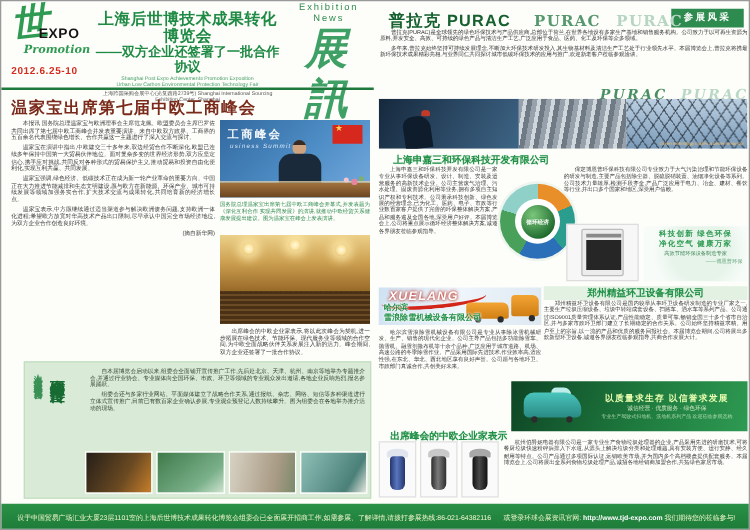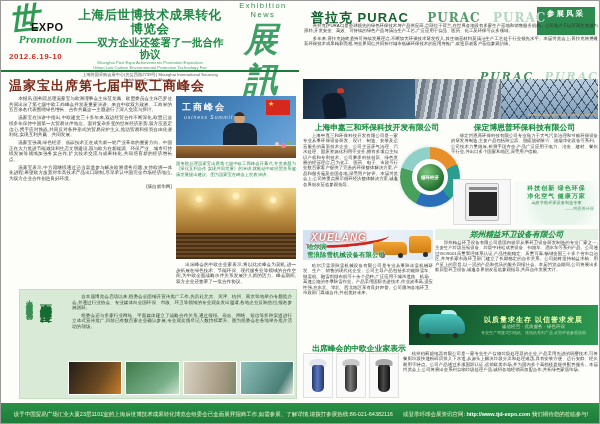--- a/index.html
+++ b/index.html
@@ -51,21 +51,21 @@
   .pphoto{flex:1;border:1px solid #fff;}
   .pp1{background:linear-gradient(120deg,#241e18,#6b4a22 60%,#c87f2a);}
   .pp2{background:linear-gradient(140deg,#3f7a4a,#7ab08a 70%,#cfe3cf);}
   .pp3{background:linear-gradient(100deg,#d8d2c4,#a89a84 70%,#7a8a6a);}
   .pp4{background:linear-gradient(120deg,#8fc0b8,#4a8078 75%,#e8e8e0);}
   
   #footer{left:0;top:402px;width:600px;height:22px;background:linear-gradient(#2a9147,#1c7a38);display:flex;align-items:center;justify-content:center;gap:10px;padding:0 10px;}
   #footer span{font-size:5.5px;color:#f2f7cf;}
   #footer .url{color:#ffffff;font-weight:700;}
   
-  #corner-label{left:536px;top:6px;width:58px;height:28px;background:#2e8b4f;color:#fff;font-size:7.5px;font-weight:700;letter-spacing:2px;text-align:center;line-height:13px;}
+  #corner-label{left:536px;top:6px;width:58px;height:15px;background:#2e8b4f;color:#fff;font-size:7.5px;font-weight:700;letter-spacing:2px;text-align:center;line-height:13px;}
   #purac-head{left:310px;top:7px;white-space:nowrap;text-align:right;}
   #ph-main{font-size:13px;font-weight:900;color:#14602e;letter-spacing:1px;}
   .ph-echo1{font-family:"DejaVu Serif",serif;font-size:12px;font-weight:900;color:#57996e;margin-left:14px;letter-spacing:1px;}
   .ph-echo2{font-family:"DejaVu Serif",serif;font-size:12px;font-weight:900;color:#b7d6c2;margin-left:8px;letter-spacing:1px;}
   #r-intro{left:303px;top:22px;width:294px;font-size:4.4px;line-height:5.3px;color:#333;}
   #watermark{left:448px;top:65px;width:150px;text-align:right;white-space:nowrap;}
   .wm1{font-family:"DejaVu Serif",serif;font-size:11px;font-weight:900;font-style:italic;color:#4a8f64;letter-spacing:2px;}
   .wm2{font-family:"DejaVu Serif",serif;font-size:11px;font-weight:900;font-style:italic;color:#b9d8c4;letter-spacing:2px;margin-left:6px;}
   #banner{left:302px;top:78px;width:295px;height:40px;display:flex;overflow:hidden;}
   #bn-worker{width:38%;background:linear-gradient(120deg,#16293d,#2c4a66 55%,#3e6585);position:relative;}
@@ -84,21 +84,21 @@
   #donut-hole{width:36px;height:36px;border-radius:50%;background:#fff;display:flex;align-items:center;justify-content:center;}
   #donut-core{width:27px;height:27px;border-radius:50%;background:radial-gradient(circle at 35% 30%,#7cc77c,#1e6b2e 75%);color:#fff;font-size:4.5px;font-weight:700;display:flex;align-items:center;justify-content:center;text-align:center;}
   #appliance{left:452px;top:178px;width:58px;height:46px;background:#f7f7f7;border:1px solid #ddd;display:flex;align-items:center;justify-content:center;}
   #app-machine{width:34px;height:38px;background:#ececec;border:1px solid #bbb;border-radius:2px;position:relative;}
   #app-panel{position:absolute;left:3px;top:8px;width:28px;height:24px;background:#262626;}
   #app-strip{position:absolute;left:3px;top:3px;width:28px;height:3px;background:#8a8a8a;}
   #slogan-box{left:514px;top:180px;width:83px;height:44px;background:radial-gradient(circle at 55% 45%,#e6f4ea 0 45%,#f8fcf9 75%);text-align:center;padding-top:3px;}
   .sl1{font-size:6px;font-weight:900;color:#2e9a52;line-height:8px;letter-spacing:1px;}
   .sl2{font-size:4.2px;color:#4a8a5f;line-height:5.5px;}
   .sl3{font-size:4.2px;color:#6aa87f;text-align:right;padding-right:4px;line-height:6px;}
-  #coZ-head{left:434px;top:228px;width:163px;background:#e2f1e2;font-style:italic;}
+  #coZ-head{left:434px;top:228px;width:163px;background:#e2f1e2;}
   #coZ-body{left:434px;top:239px;width:163px;height:62px;}
   #xl-banner{left:302px;top:229px;width:130px;height:30px;background:linear-gradient(100deg,#cfe2f2,#eef5fb 50%,#dde8f1);overflow:hidden;}
   #xl-swoosh{position:absolute;left:2px;top:2px;width:84px;height:15px;border-bottom:3.5px solid #d3261a;border-radius:50%;transform:rotate(-5deg);}
   #xl-brand{position:absolute;left:8px;top:2px;font-size:10px;font-weight:900;font-style:italic;color:#fff;letter-spacing:1px;text-shadow:0 0 2px #c0392b,0 0 3px #c0392b;}
   .xl-machine{position:absolute;background:linear-gradient(#f2a433,#d07f14);border-radius:3px 5px 2px 2px;}
   .wheel{position:absolute;width:5px;height:5px;border-radius:50%;background:#2c2c2c;}
   #xl-name{left:306px;top:242px;width:124px;}
   .xl-line{font-size:6.5px;font-weight:900;color:#1f8f45;line-height:8px;text-shadow:0 0 2px #fff,0 0 2px #fff;}
   #coX-body{left:302px;top:262px;width:130px;height:78px;}
   #sweeper{left:408px;top:304px;width:189px;height:40px;background:linear-gradient(110deg,#0e4525,#1e7a3e 55%,#2e9a52);display:flex;align-items:center;overflow:hidden;}
@@ -121,21 +121,21 @@
 </style>
 </head>
 <body>
 
 <div id="sheet">
 
   <div id="logo" class="abs">
     <div id="logo-glyph" class="abs">世</div>
     <div id="logo-expo" class="abs">EXPO</div>
     <div id="logo-script" class="abs">Promotion</div>
-    <div id="logo-date" class="abs">2012.6.19-10</div>
+    <div id="logo-date" class="abs">2012.6.25-10</div>
   </div>
   <div id="mast-title" class="abs">
     <div id="mt1">上海后世博技术成果转化博览会</div>
     <div id="mt2">——双方企业还签署了一批合作协议</div>
     <div class="mten">Shanghai Post Expo Achievements Promotion Exposition</div>
     <div class="mten">Urban Low Carbon Environmental Protection Technology Fair</div>
     <div id="mt-venue">上海跨国采购会展中心(光复西路2739号)  Shanghai International Sourcing Exhibition Center, Shanghai</div>
   </div>
   <div id="paper-name" class="abs">
     <div id="pn-en">Exhibition News</div>
@@ -218,21 +218,20 @@
       <div id="bn-helmet"></div>
       <div id="bn-fig"></div>
     </div>
     <div id="bn-pipes"></div>
     <div id="bn-truss">
       <div id="bn-tag">Green technology makes a better tomorrow</div>
     </div>
   </div>
 
   <div id="coL-head" class="abs co-head">上海申嘉三和环保科技开发有限公司</div>
-  <div id="coR-head" class="abs co-head">保定博恩普环保科技有限公司</div>
 
   <div id="coL-body" class="abs just body-txt">
     <p>上海申嘉三和环保科技开发有限公司是一家专业从事环保设备研发、设计、制造、安装及运营服务的高新技术企业。公司主营废气治理、污水处理、固废资源化利用等业务,拥有多项自主知识产权和专利技术。公司秉承科技创新、绿色发展的经营理念,已为化工、医药、电子、市政等行业数百家客户提供了完善的环保整体解决方案,产品和服务遍及全国各地,深受用户好评。本届博览会上,公司将重点展示循环经济整体解决方案,诚邀各界朋友莅临参观指导。</p>
   </div>
   <div id="coR-body" class="abs just body-txt">
     <p>保定博恩普环保科技有限公司专业致力于大气污染治理和节能环保设备的研发与制造,主要产品包括除尘器、脱硫脱硝装置、油烟净化设备等系列。公司技术力量雄厚,检测手段齐全,产品广泛应用于电力、冶金、建材、餐饮等行业,并出口多个国家和地区,深受用户信赖。</p>
   </div>
 
   <div id="donut" class="abs">
     <div id="donut-hole">

